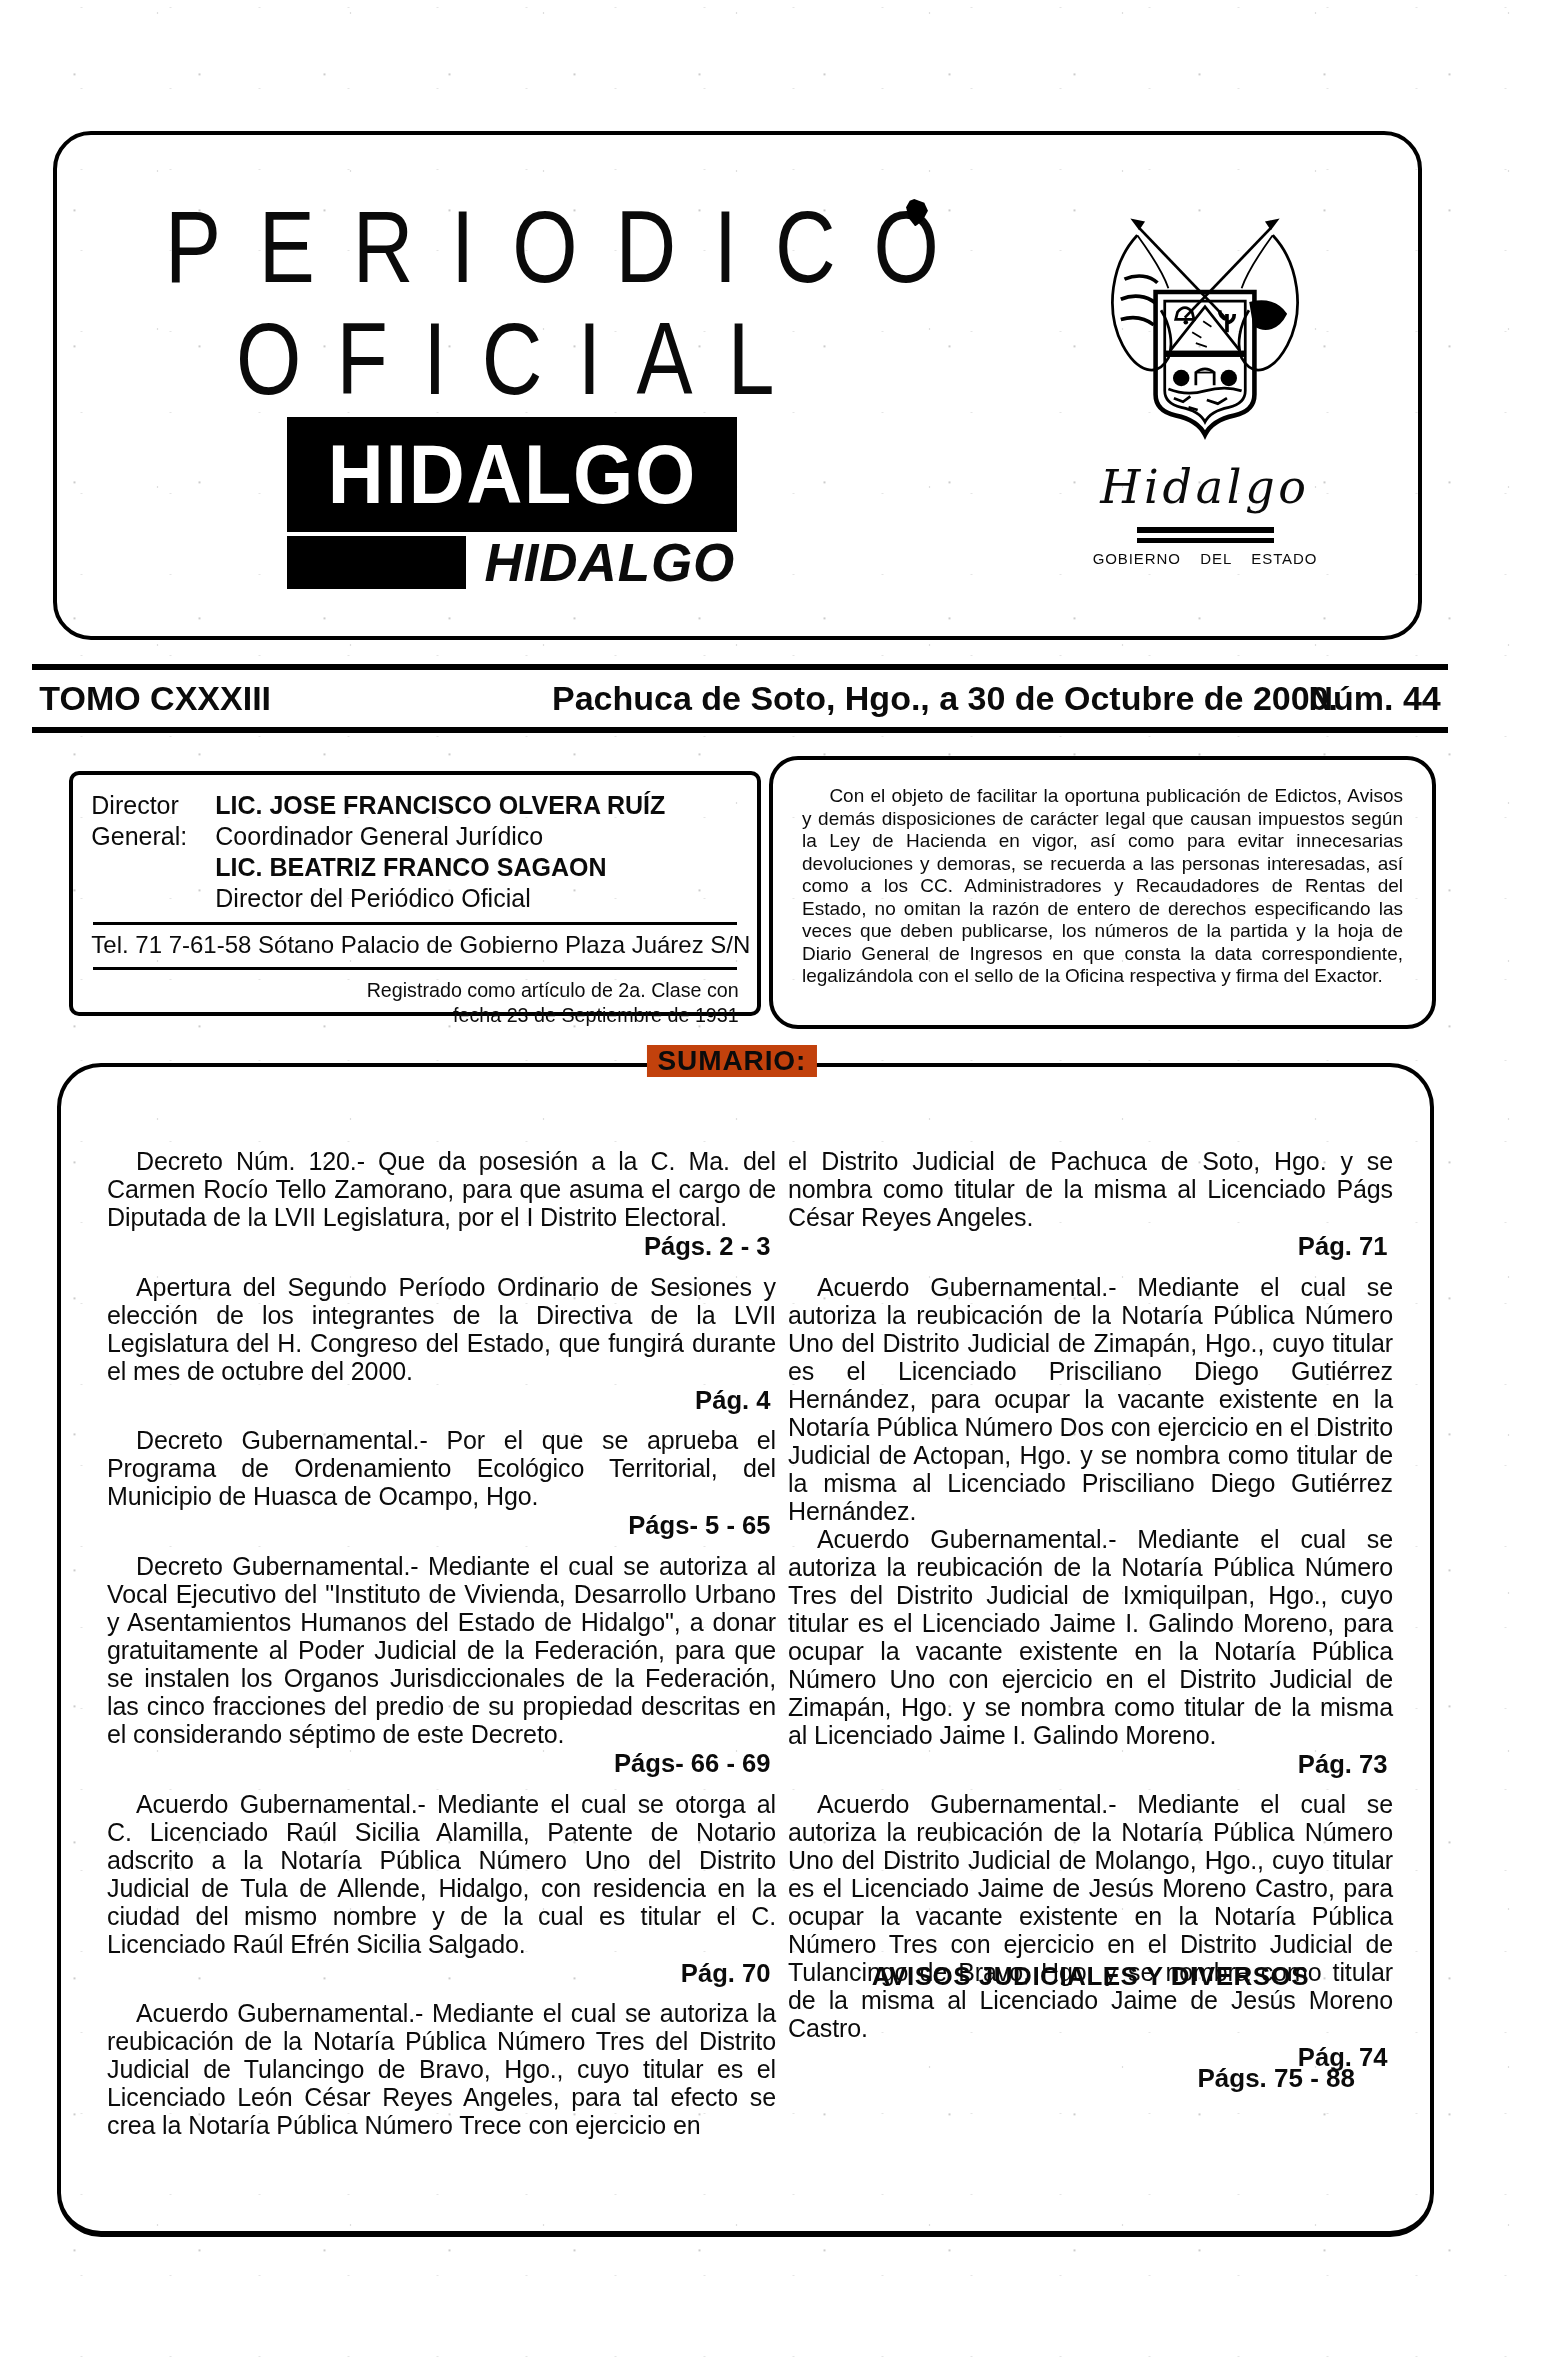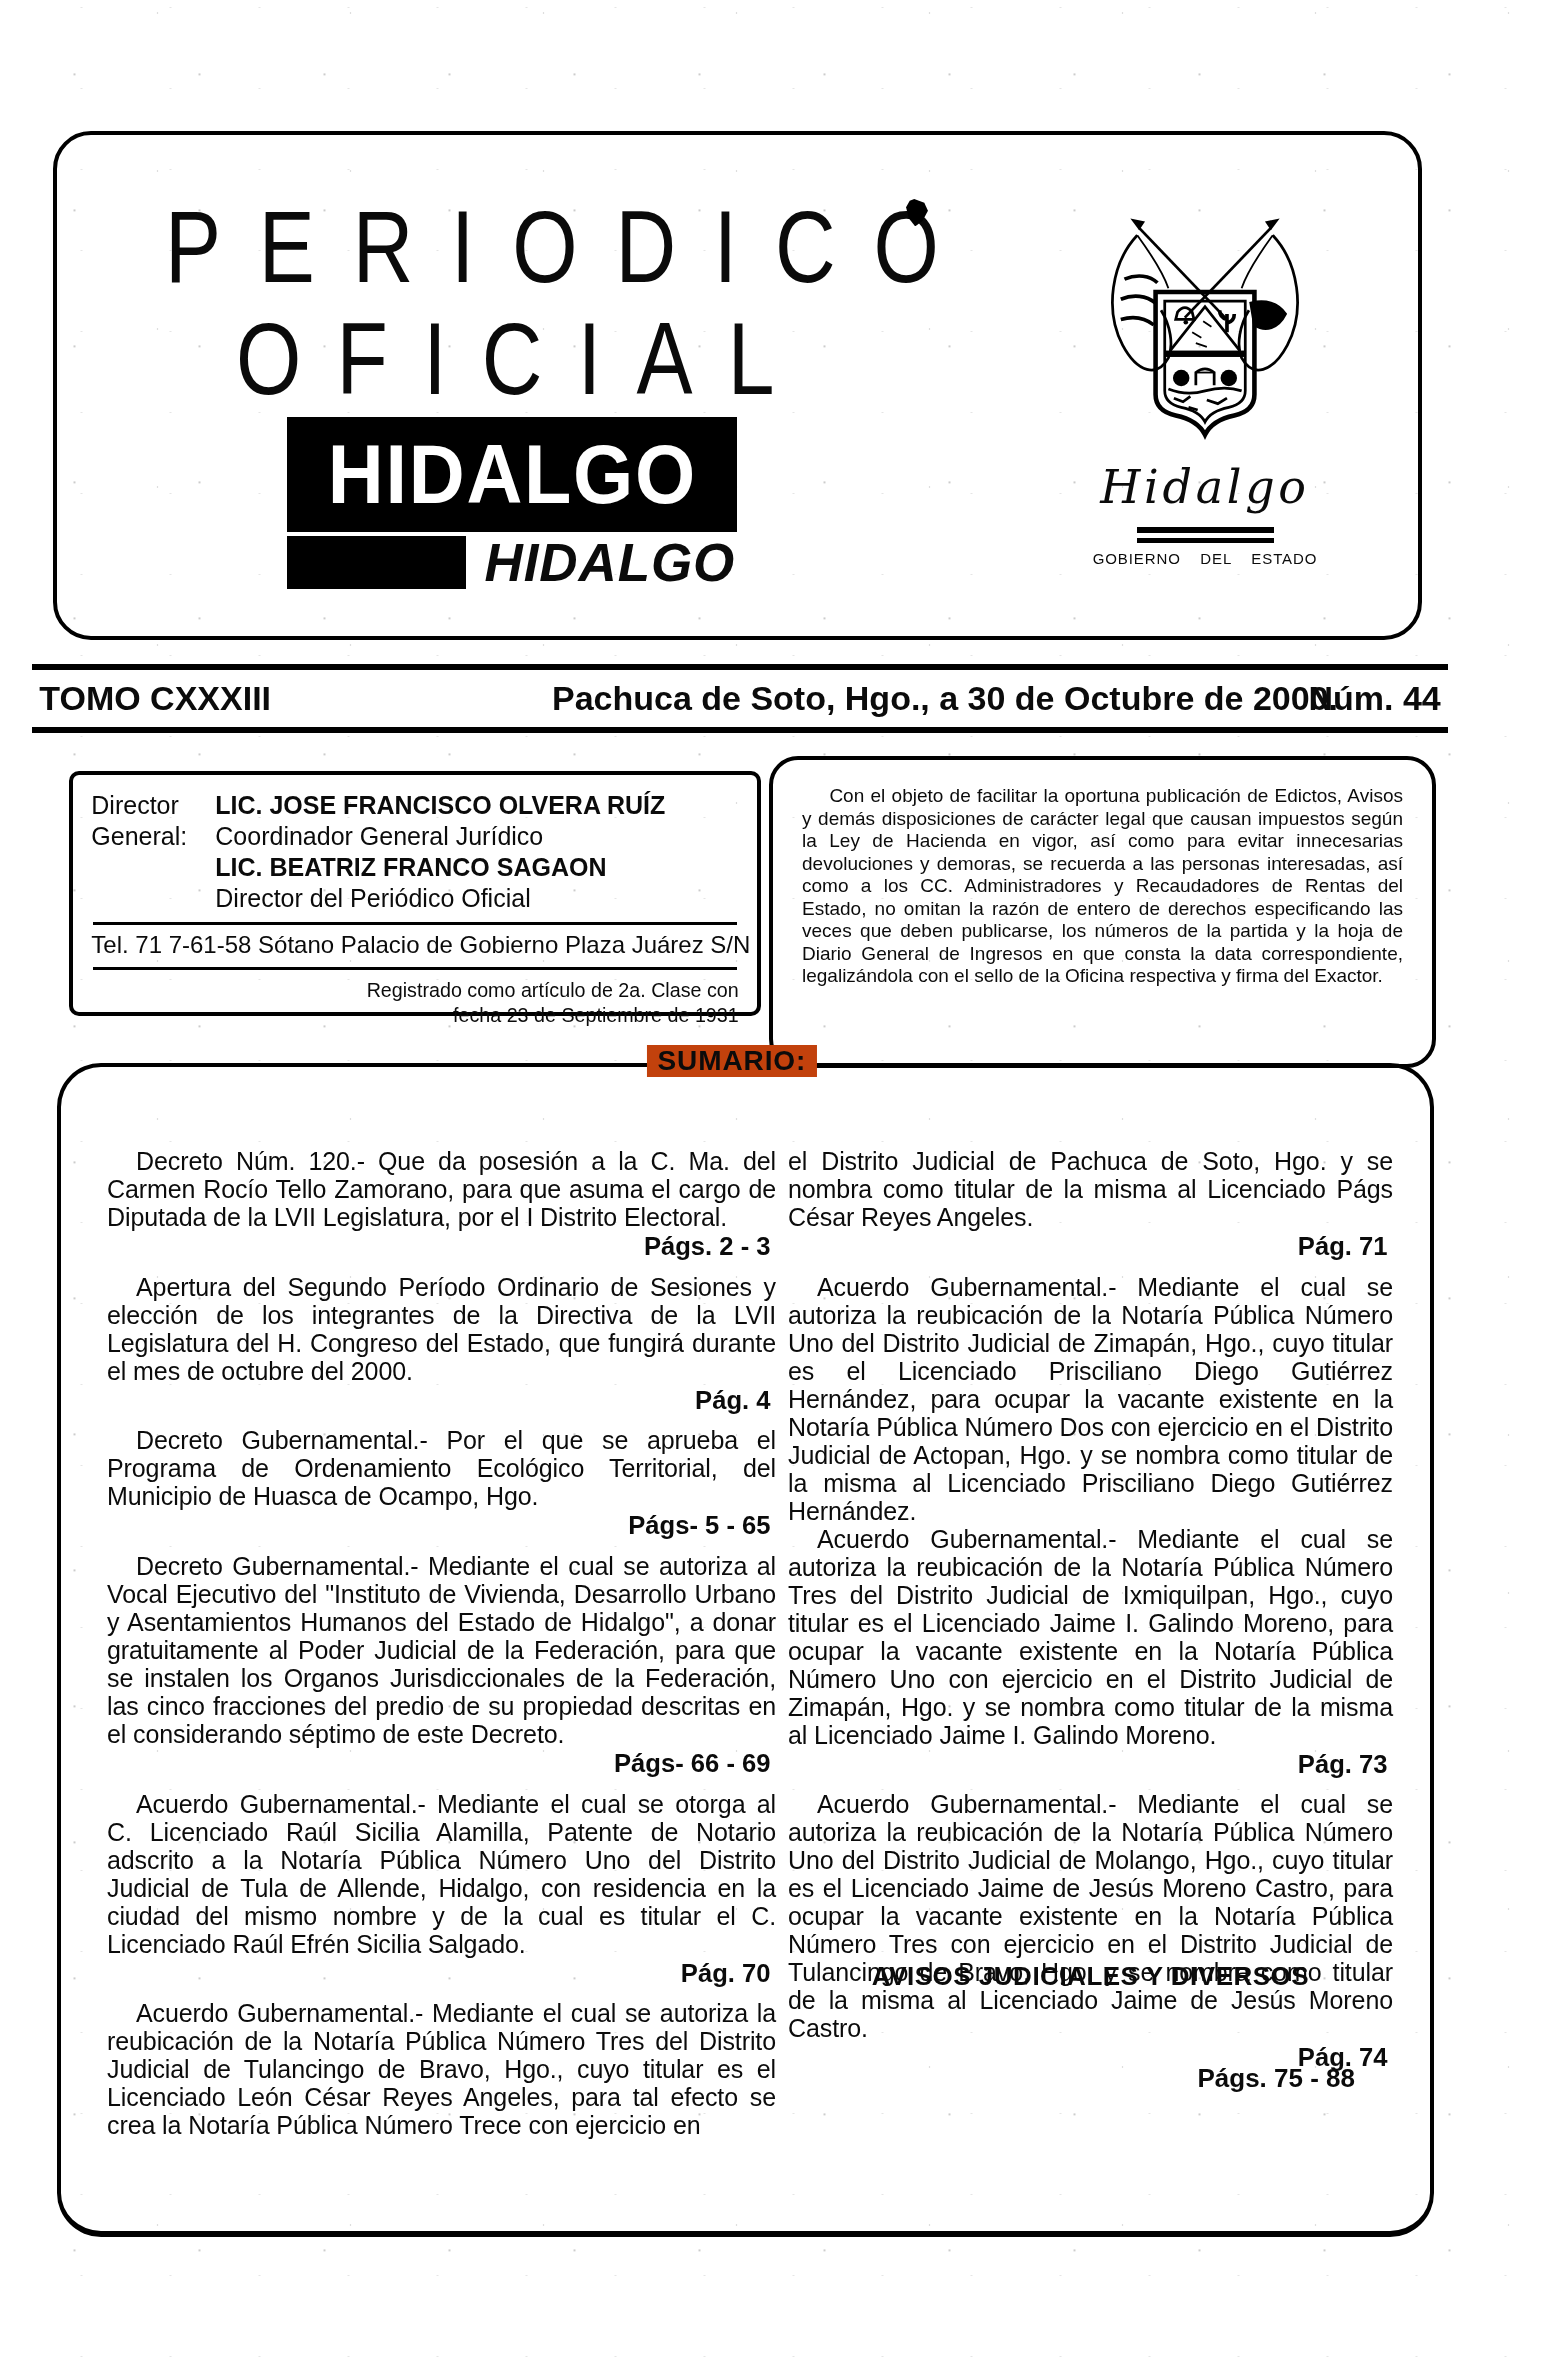--- a/index.html
+++ b/index.html
@@ -79,21 +79,21 @@
   }
   .dir-row{display:flex;font-size:25px;line-height:31px;}
   .dir-label{width:124px;flex:none;}
   .dir-names div{white-space:nowrap;}
   .b{font-weight:700;}
   .dir-hr{border:none;border-top:3.7px solid #000;margin:8.2px 1.8px 6.4px;}
   .dir-tel{text-align:center;font-size:24px;white-space:nowrap;}
   .dir-reg{text-align:right;font-size:19.7px;line-height:25px;margin-top:7.3px;}
   
   .notice-box{
-    position:absolute;left:769px;top:756px;width:667px;height:312px;
+    position:absolute;left:769px;top:756px;width:667px;height:273px;
     border:4.6px solid #000;border-radius:29px;box-sizing:border-box;
     padding:25px 29px 0;
   }
   .notice-box p{
     margin:0;font-size:19px;line-height:22.5px;text-align:justify;text-indent:27.4px;
   }
   
   .sumario-box{
     position:absolute;left:57px;top:1063px;width:1377px;height:1174px;
     border:4.6px solid #000;border-bottom-width:6.4px;border-radius:44px;box-sizing:border-box;

